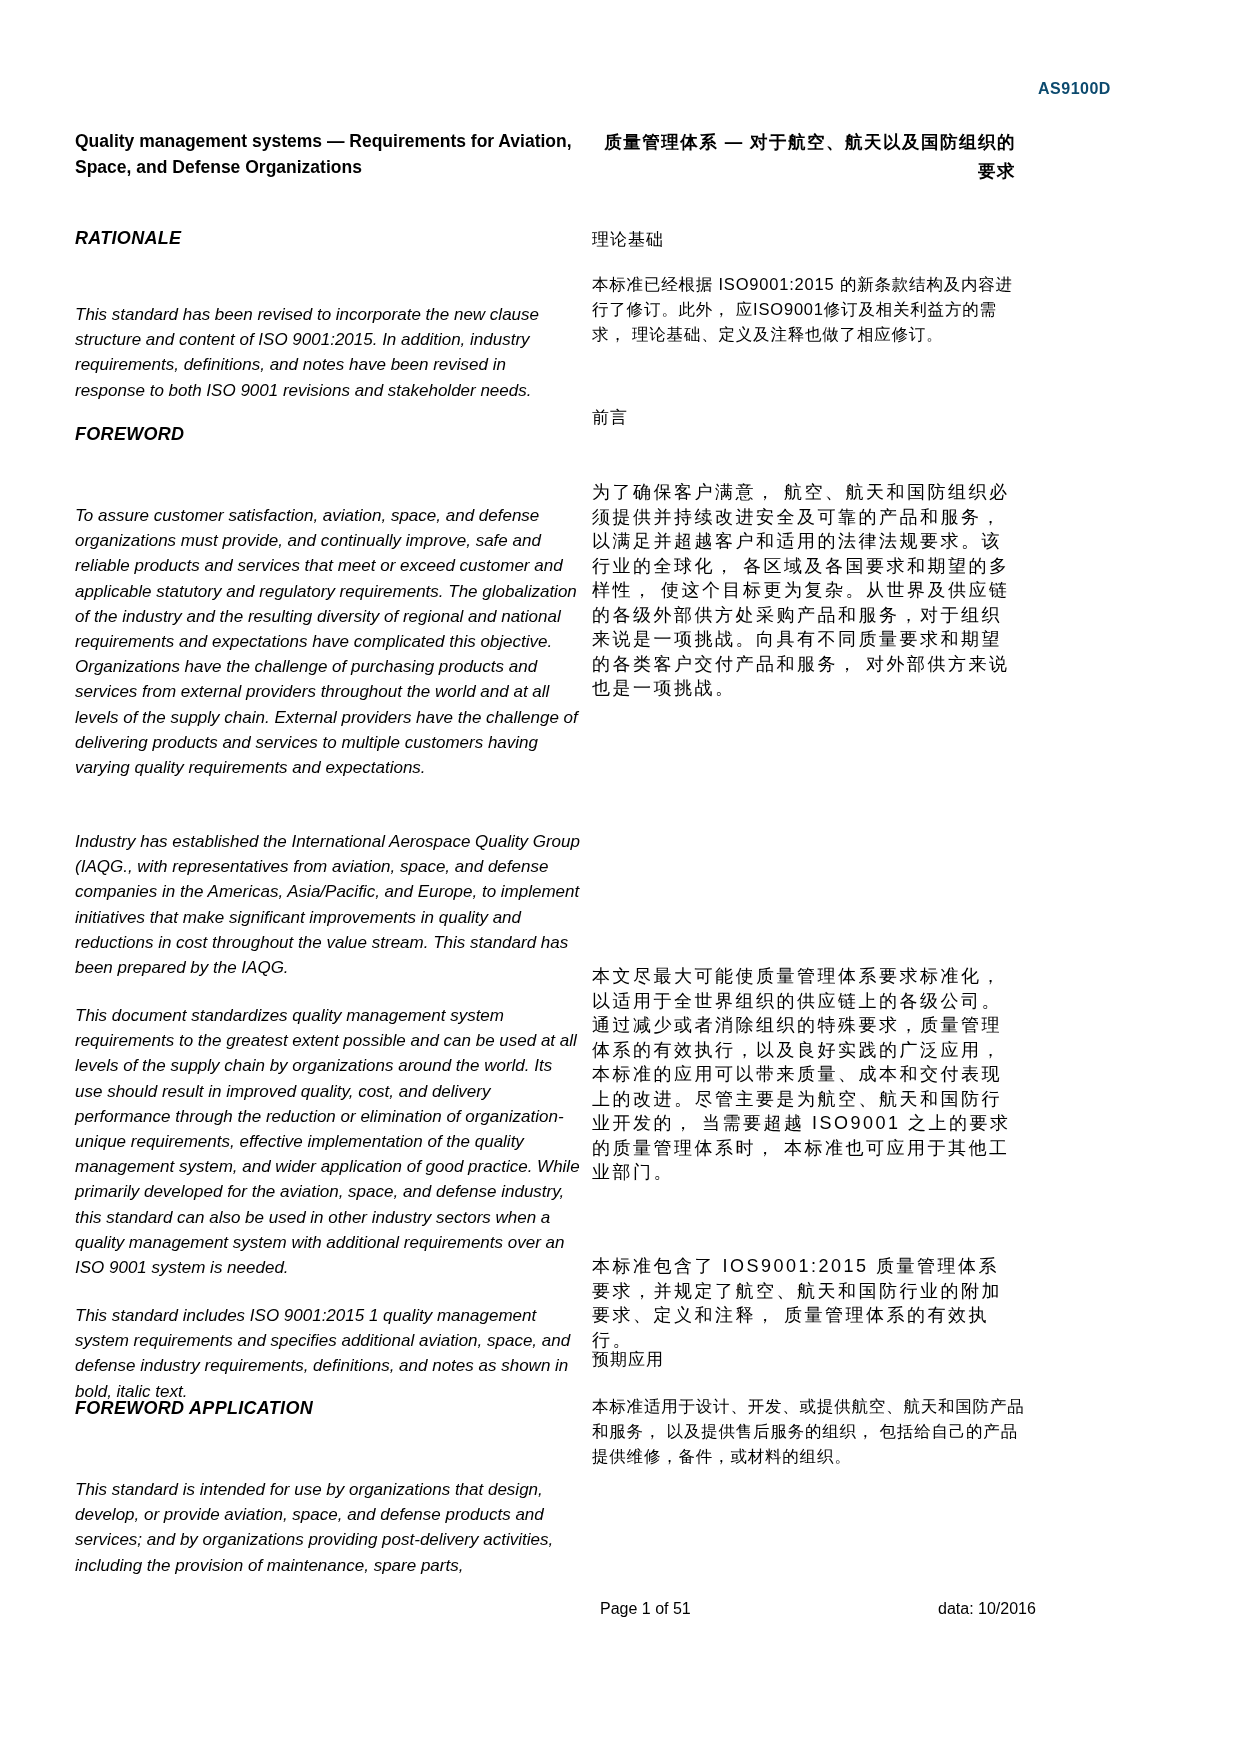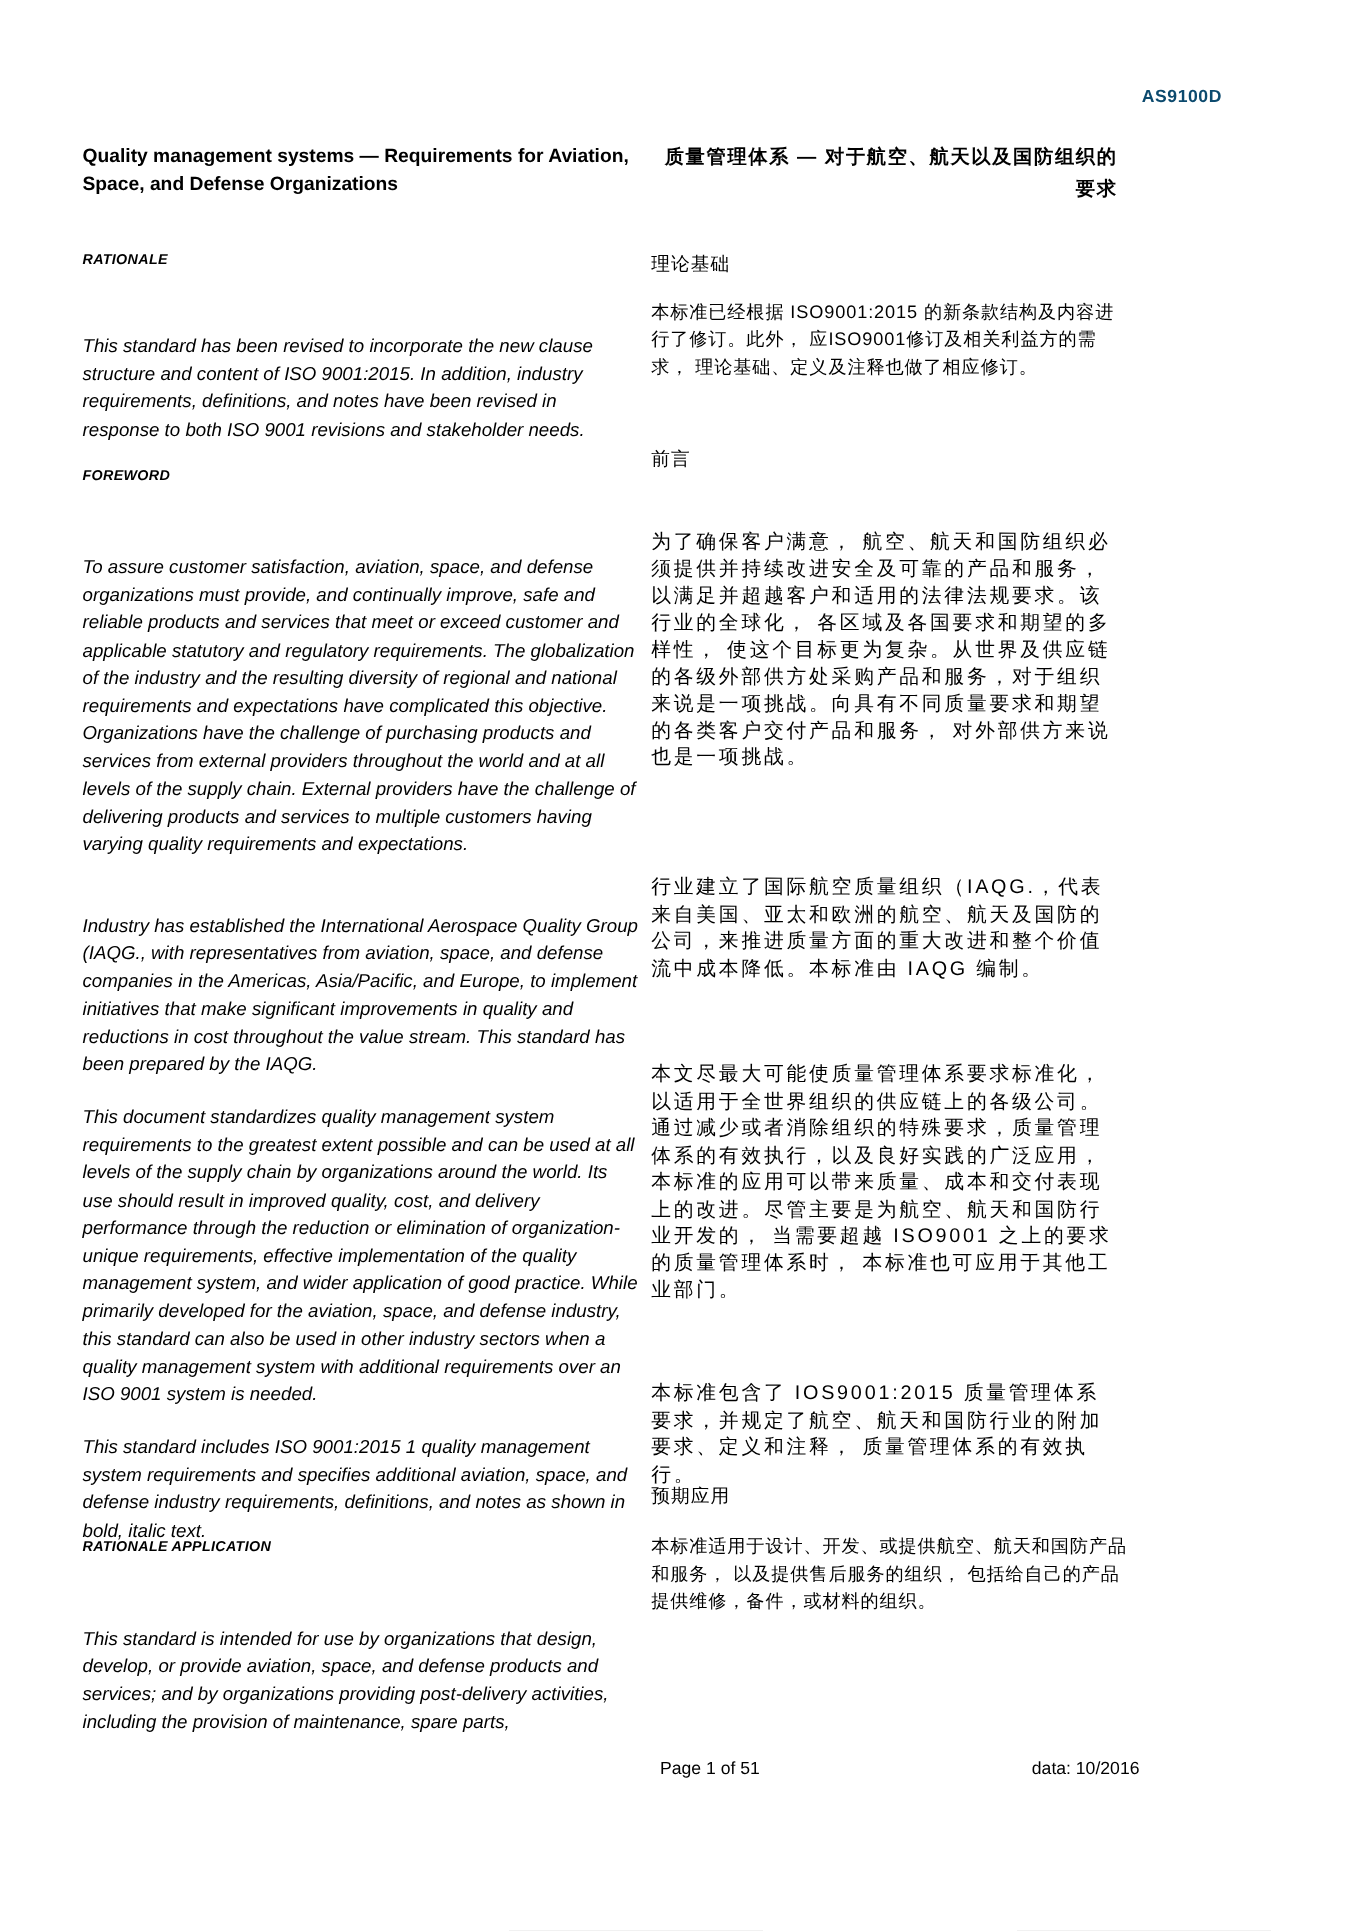--- a/index.html
+++ b/index.html
@@ -24,21 +24,21 @@
   }
 
   
   .en-col { left: 75px; width: 505px; }
   .en-title {
     top: 128px;
     font-size: 17.5px; font-weight: bold;
     text-align: left; line-height: 26px;
   }
   .en-heading {
-    font-size: 13px; font-weight: bold; font-style: italic;
+    font-size: 18px; font-weight: bold; font-style: italic;
     letter-spacing: 0.3px;
   }
   .en-para {
     font-size: 17px; font-weight: normal; font-style: italic;
     line-height: 25.2px; white-space: pre-wrap; margin-top: 30px;
   }
 
   
   .zh-col { left: 592px; width: 424px; }
   .zh-title {
@@ -75,35 +75,34 @@
   <div class="abs en-col en-heading" style="top:424px">FOREWORD</div>
 
   <div class="abs en-col en-para" style="top:473px">To assure customer satisfaction, aviation, space, and defense organizations must provide, and continually improve, safe and reliable products and services that meet or exceed customer and applicable statutory and regulatory requirements. The globalization of the industry and the resulting diversity of regional and national requirements and expectations have complicated this objective. Organizations have the challenge of purchasing products and services from external providers throughout the world and at all levels of the supply chain. External providers have the challenge of delivering products and services to multiple customers having varying quality requirements and expectations.</div>
 
   <div class="abs en-col en-para" style="top:799px">Industry has established the International Aerospace Quality Group (IAQG., with representatives from aviation, space, and defense companies in the Americas, Asia/Pacific, and Europe, to implement initiatives that make significant improvements in quality and reductions in cost throughout the value stream. This standard has been prepared by the IAQG.</div>
 
   <div class="abs en-col en-para" style="top:973px">This document standardizes quality management system requirements to the greatest extent possible and can be used at all levels of the supply chain by organizations around the world. Its use should result in improved quality, cost, and delivery performance through the reduction or elimination of organization-unique requirements, effective implementation of the quality management system, and wider application of good practice. While primarily developed for the aviation, space, and defense industry, this standard can also be used in other industry sectors when a quality management system with additional requirements over an ISO 9001 system is needed.</div>
 
   <div class="abs en-col en-para" style="top:1273px">This standard includes ISO 9001:2015 1 quality management system requirements and specifies additional aviation, space, and defense industry requirements, definitions, and notes as shown in bold, italic text.</div>
 
-  <div class="abs en-col en-heading" style="top:1398px">RATIONALE APPLICATION</div>
+  <div class="abs en-col en-heading" style="top:1398px">FOREWORD APPLICATION</div>
 
   <div class="abs en-col en-para" style="top:1447px">This standard is intended for use by organizations that design, develop, or provide aviation, space, and defense products and services; and by organizations providing post-delivery activities, including the provision of maintenance, spare parts,</div>
 
   <div class="abs zh-col zh-title">质量管理体系 — 对于航空、航天以及国防组织的要求</div>
 
   <div class="abs zh-col zh-heading" style="top:228px">理论基础</div>
 
   <div class="abs zh-col zh-tight" style="top:272px;width:432px">本标准已经根据 ISO9001:2015 的新条款结构及内容进行了修订。此外， 应ISO9001修订及相关利益方的需求， 理论基础、定义及注释也做了相应修订。</div>
 
   <div class="abs zh-col zh-heading" style="top:406px">前言</div>
 
   <div class="abs zh-col zh-loose" style="top:452px">为了确保客户满意， 航空、航天和国防组织必须提供并持续改进安全及可靠的产品和服务，以满足并超越客户和适用的法律法规要求。该行业的全球化， 各区域及各国要求和期望的多样性， 使这个目标更为复杂。从世界及供应链的各级外部供方处采购产品和服务，对于组织来说是一项挑战。向具有不同质量要求和期望的各类客户交付产品和服务， 对外部供方来说也是一项挑战。</div>
 
-  <div class="abs zh-col zh-loose" style="top:766px">行业建立了国际航空质量组织（IAQG.，代表来自美国、亚太和欧洲的航空、航天及国防的公司，来推进质量方面的重大改进和整个价值流中成本降低。本标准由 IAQG 编制。</div>
 
   <div class="abs zh-col zh-loose" style="top:936px">本文尽最大可能使质量管理体系要求标准化，以适用于全世界组织的供应链上的各级公司。通过减少或者消除组织的特殊要求，质量管理体系的有效执行，以及良好实践的广泛应用， 本标准的应用可以带来质量、成本和交付表现上的改进。尽管主要是为航空、航天和国防行业开发的， 当需要超越 ISO9001 之上的要求的质量管理体系时， 本标准也可应用于其他工业部门。</div>
 
   <div class="abs zh-col zh-loose" style="top:1226px">本标准包含了 IOS9001:2015 质量管理体系要求，并规定了航空、航天和国防行业的附加要求、定义和注释， 质量管理体系的有效执行。</div>
 
   <div class="abs zh-col zh-heading" style="top:1348px">预期应用</div>
 
   <div class="abs zh-col zh-tight" style="top:1394px;width:434px">本标准适用于设计、开发、或提供航空、航天和国防产品和服务， 以及提供售后服务的组织， 包括给自己的产品提供维修，备件，或材料的组织。</div>
 
   <div class="abs footer-text" style="top:1600px;left:557px">Page 1 of 51</div>

